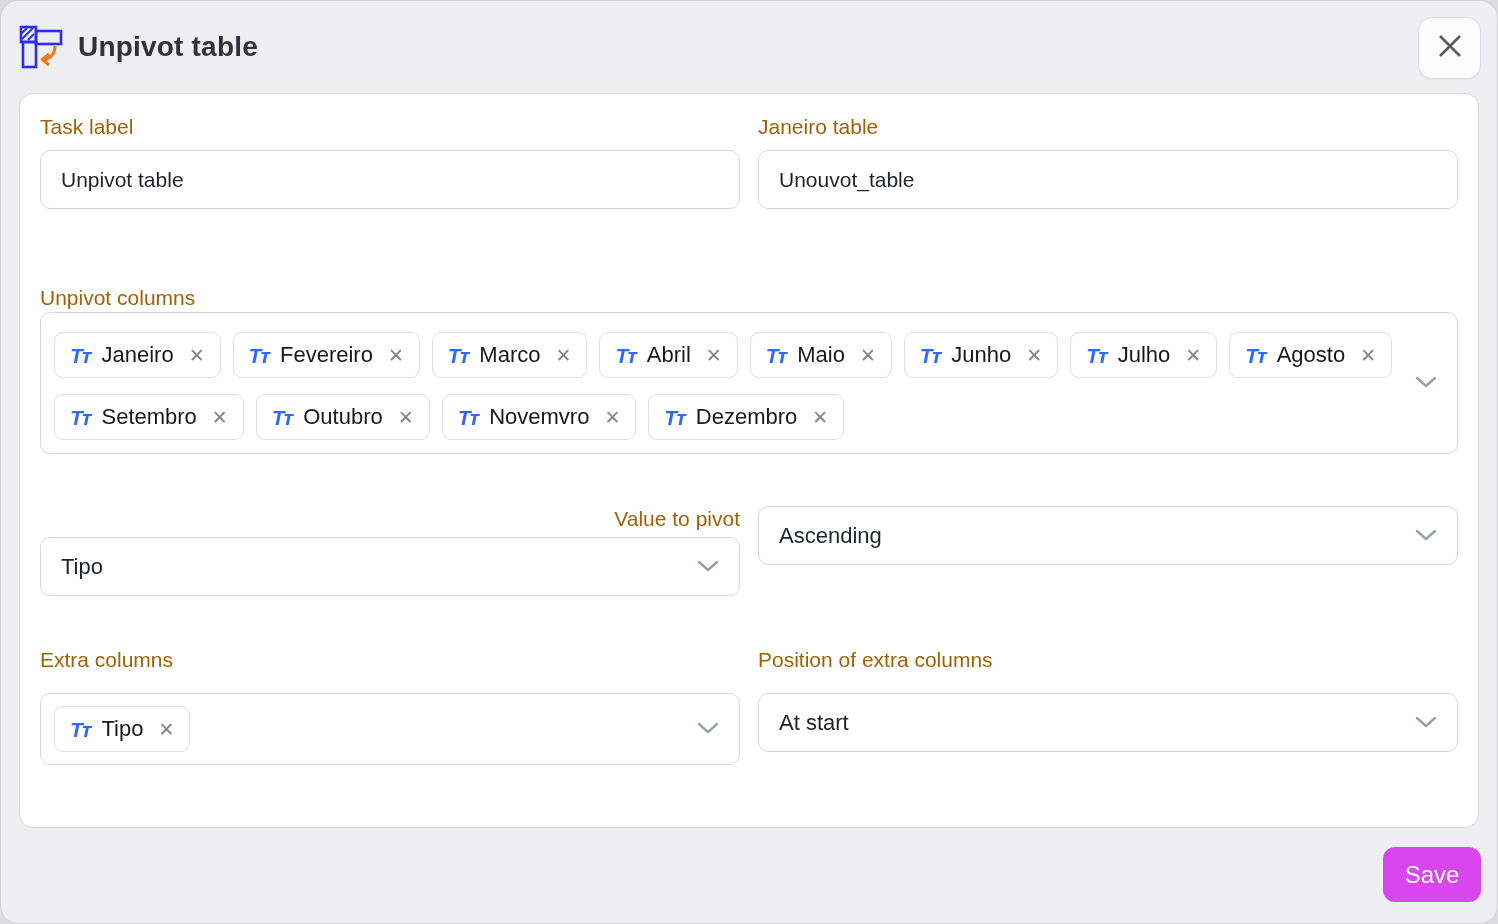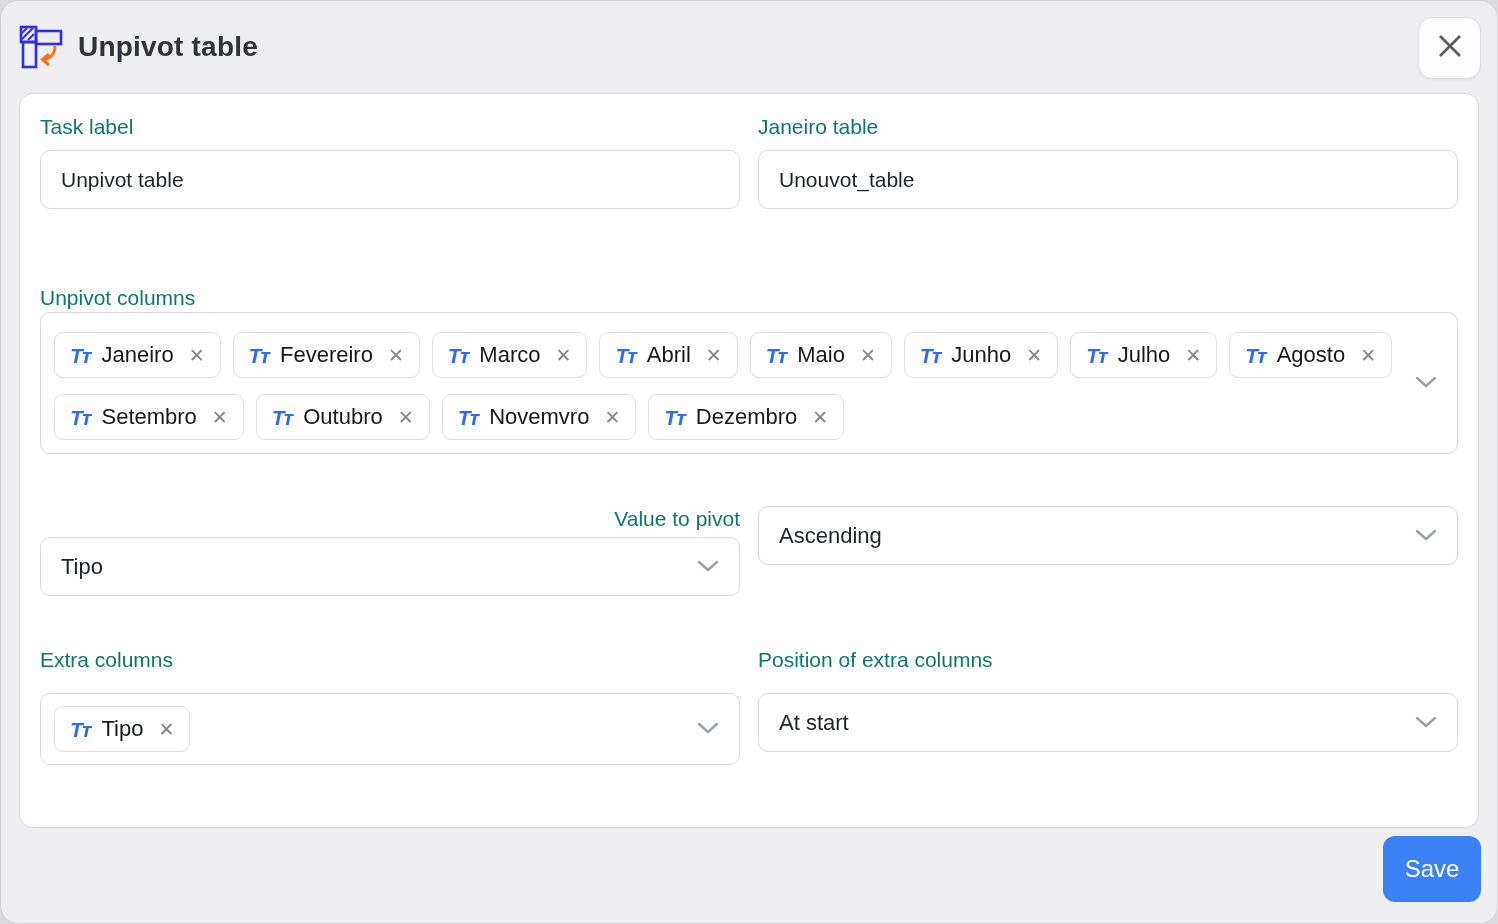--- a/index.html
+++ b/index.html
@@ -10,21 +10,21 @@
   .hdr{position:absolute;top:0;left:0;right:0;height:92px;display:flex;align-items:center;}
   .hdr-icon{margin-left:17px;width:46px;height:46px;flex:0 0 auto;}
   .hdr-title{margin-left:14px;font-size:28px;font-weight:700;color:#2f323a;letter-spacing:.2px;}
   .close-btn{position:absolute;top:16px;right:16px;width:61px;height:60px;background:#fdfdfd;
     border:1px solid #dddce0;border-radius:14px;box-shadow:0 1px 2px rgba(0,0,0,.06);
     display:flex;align-items:center;justify-content:center;cursor:pointer;}
   
   .card{position:absolute;left:18px;right:18px;top:92px;height:735px;background:#ffffff;
     border:1px solid #d8d7db;border-radius:14px;box-sizing:border-box;padding:20px;}
   .grid2{display:grid;grid-template-columns:1fr 1fr;column-gap:18px;}
-  .f-label{font-size:21px;color:#0f766e;line-height:26px;margin:0 0 10px 0;}
+  .f-label{font-size:21px;color:#a16207;line-height:26px;margin:0 0 10px 0;}
   .text-input{width:100%;height:59px;box-sizing:border-box;border:1px solid #d9d8dd;border-radius:10px;
     padding:0 20px;font-size:21px;color:#1f222a;background:#fff;outline:none;
     font-family:"Liberation Sans","DejaVu Sans",sans-serif;}
   
   .multibox{position:relative;border:1px solid #d9d8dd;border-radius:10px;background:#fff;
     box-sizing:border-box;padding:19px 60px 13px 13px;display:flex;flex-wrap:wrap;gap:16px 12px;}
   .multibox.small{min-height:70px;padding:12px 60px 12px 13px;}
   .chip{display:inline-flex;align-items:center;height:44px;border:1px solid #dfdee3;border-radius:9px;
     background:#fff;padding:0 15px;gap:11px;cursor:default;}
   .tt{color:#2e6bf2;font-size:21px;font-weight:700;letter-spacing:-1px;line-height:1;font-style:italic;}
@@ -37,21 +37,21 @@
   .select-value{font-size:22px;color:#1f222a;}
   .sel-chev{position:absolute;right:20px;top:50%;transform:translateY(-50%);}
   
   .sec2{margin-top:76px;}
   .sec2 .f-label{margin-bottom:1px;}
   .sec3{margin-top:52px;}
   .sec3 .f-label{margin-bottom:5px;text-align:right;}
   .sec4{margin-top:51px;}
   .sec4 .f-label{margin-bottom:20px;}
   
-  .save-btn{position:absolute;right:16px;bottom:21px;width:98px;height:66px;background:#3b82f6;
+  .save-btn{position:absolute;right:16px;bottom:21px;width:98px;height:55px;background:#d946ef;
     color:#ffffff;font-size:24px;border:none;border-radius:12px;cursor:pointer;
     font-family:"Liberation Sans","DejaVu Sans",sans-serif;}
 </style>
 </head>
 <body>
 
 <div class="dialog">
 
   <div class="hdr">
     <span class="hdr-icon">

